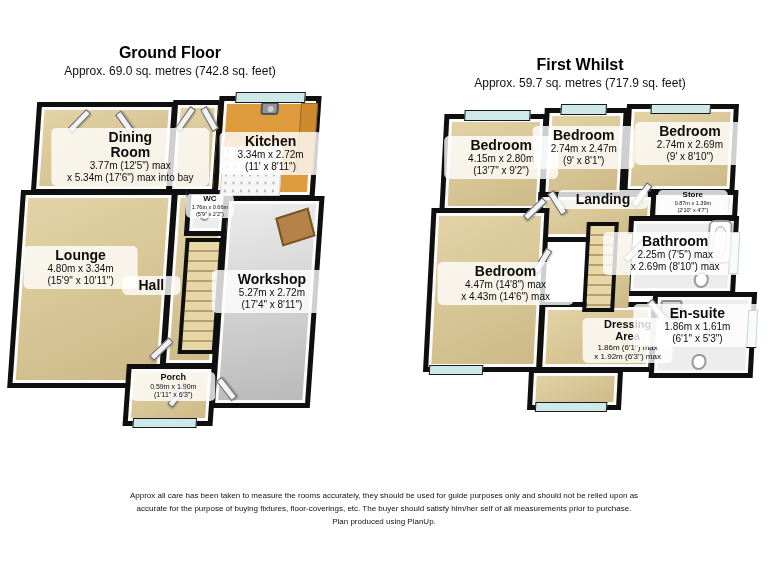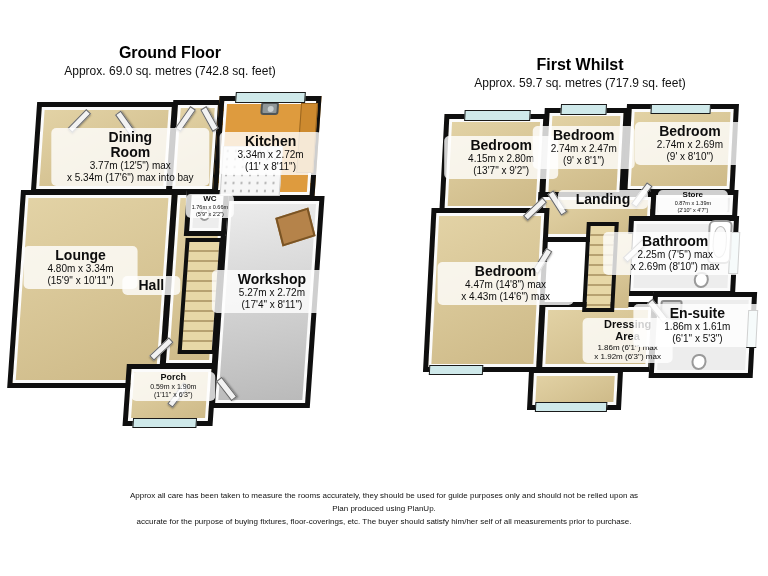--- a/index.html
+++ b/index.html
@@ -205,17 +205,17 @@
     </div>
     <div class="rlabel" style="left:208px;top:200px;width:118px;">
       <div class="rname">En-suite</div>
       <div class="rdim">1.86m x 1.61m</div>
       <div class="rdim">(6'1" x 5'3")</div>
     </div>
   </div>
 
   <div class="disclaimer">
     <div>Approx all care has been taken to measure the rooms accurately, they should be used for guide purposes only and should not be relied upon as</div>
+    <div>accurate for the purpose of buying fixtures, floor-coverings, etc. The buyer should satisfy him/her self of all measurements prior to purchase.</div>
     <div>Plan produced using PlanUp.</div>
-    <div>accurate for the purpose of buying fixtures, floor-coverings, etc. The buyer should satisfy him/her self of all measurements prior to purchase.</div>
   </div>
 
 </div>
 
 </body></html>

